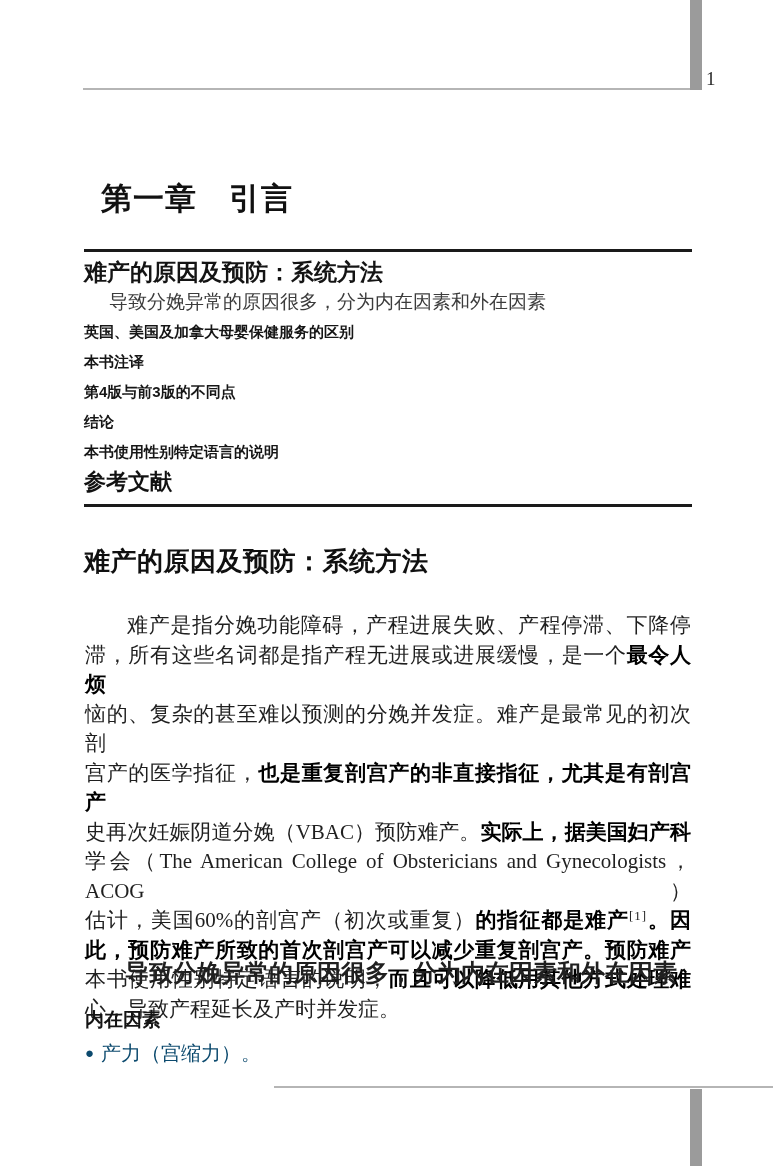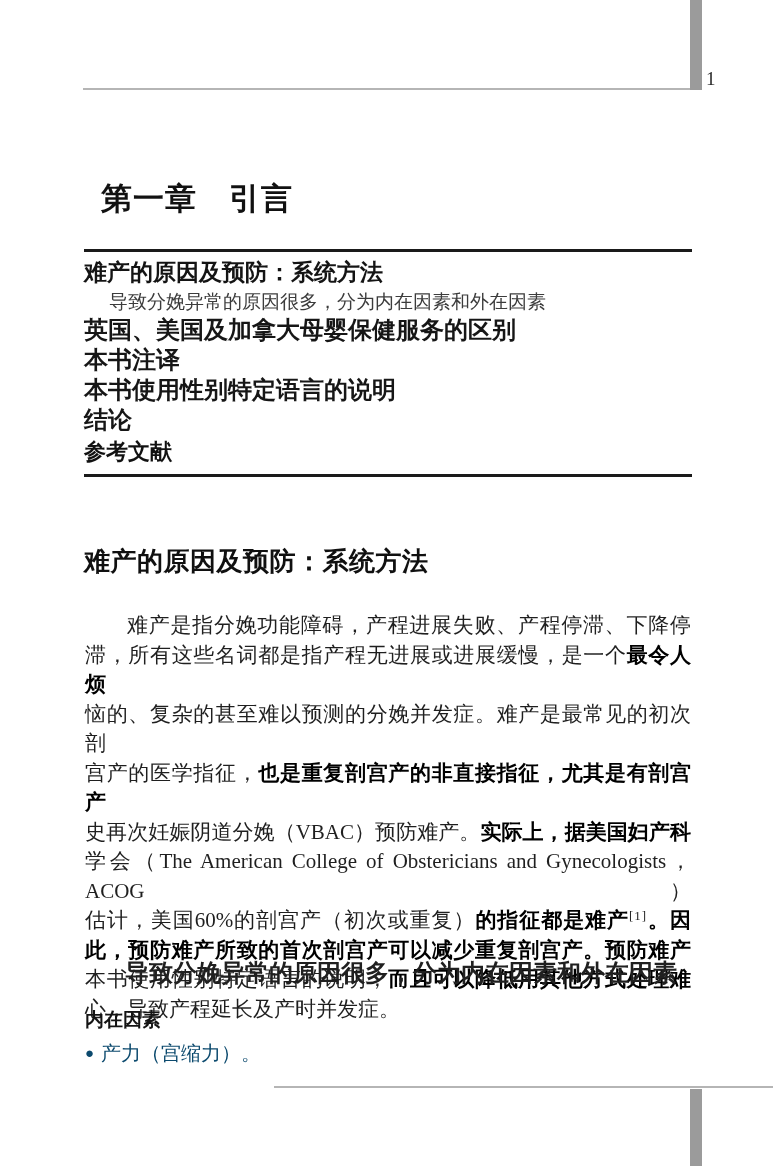--- a/index.html
+++ b/index.html
@@ -29,21 +29,21 @@
     color: #111;
   }
   
   .toc {
     position: absolute; left: 84px; top: 249px; width: 608px;
     border-top: 3px solid #1a1a1a; border-bottom: 3px solid #1a1a1a;
     padding: 5px 0 7px 0;
   }
   .toc-item { line-height: 30px; white-space: nowrap; }
   .toc-item.lead { font-family: "Liberation Sans", "DejaVu Sans", sans-serif; font-size: 23px; font-weight: 700; color: #141414; }
-  .toc-item.sub  { font-family: Liberation Mono, monospace; font-size: 24px; font-weight: 700; color: #161616; }
+  .toc-item.sub  { font-family: Liberation Sans, sans-serif; font-size: 15px; font-weight: 700; color: #161616; }
   .toc-item.indent { font-family: "Liberation Sans", "DejaVu Sans", sans-serif; font-size: 19px; font-weight: 400; color: #3c3c3c; padding-left: 25px; }
   .toc-item.serif { font-family: "Liberation Serif", "DejaVu Serif", serif; font-size: 22px; font-weight: 700; color: #111; }
   
   .section-heading {
     position: absolute; left: 84px; top: 544px;
     font-family: "Liberation Sans", "DejaVu Sans", sans-serif;
     font-size: 26px; font-weight: 700; color: #101010;
     letter-spacing: 0.5px;
   }
   .body-paragraph {
@@ -78,22 +78,23 @@
   <div class="thin-rule top"></div>
   <div class="page-number">1</div>
 
   <h1 class="chapter-title" style="margin:17px;">第一章　引言</h1>
 
   <div class="toc" id="toc">
       <div class="toc-item lead">难产的原因及预防：系统方法</div>
       <div class="toc-item indent">导致分娩异常的原因很多，分为内在因素和外在因素</div>
       <div class="toc-item sub">英国、美国及加拿大母婴保健服务的区别</div>
       <div class="toc-item sub">本书注译</div>
+      <div class="toc-item sub">第4版与前3版的不同点</div>
+      <div class="toc-item sub">结论</div>
       <div class="toc-item sub">本书使用性别特定语言的说明</div>
-      <div class="toc-item sub">结论</div>
       <div class="toc-item serif">参考文献</div>
     </div>
 
   <h2 class="section-heading" style="margin:0;">难产的原因及预防：系统方法</h2>
 
   <div class="body-paragraph" id="body-paragraph">
       <div class="body-line first"><span>难产是指分娩功能障碍，产程进展失败、产程停滞、下降停</span></div>
       <div class="body-line"><span>滞，所有这些名词都是指产程无进展或进展缓慢，是一个</span><b>最令人烦</b></div>
       <div class="body-line"><span>恼的、复杂的甚至难以预测的分娩并发症。难产是最常见的初次剖</span></div>
       <div class="body-line"><span>宫产的医学指征，</span><b>也是重复剖宫产的非直接指征，尤其是有剖宫产</b></div>

